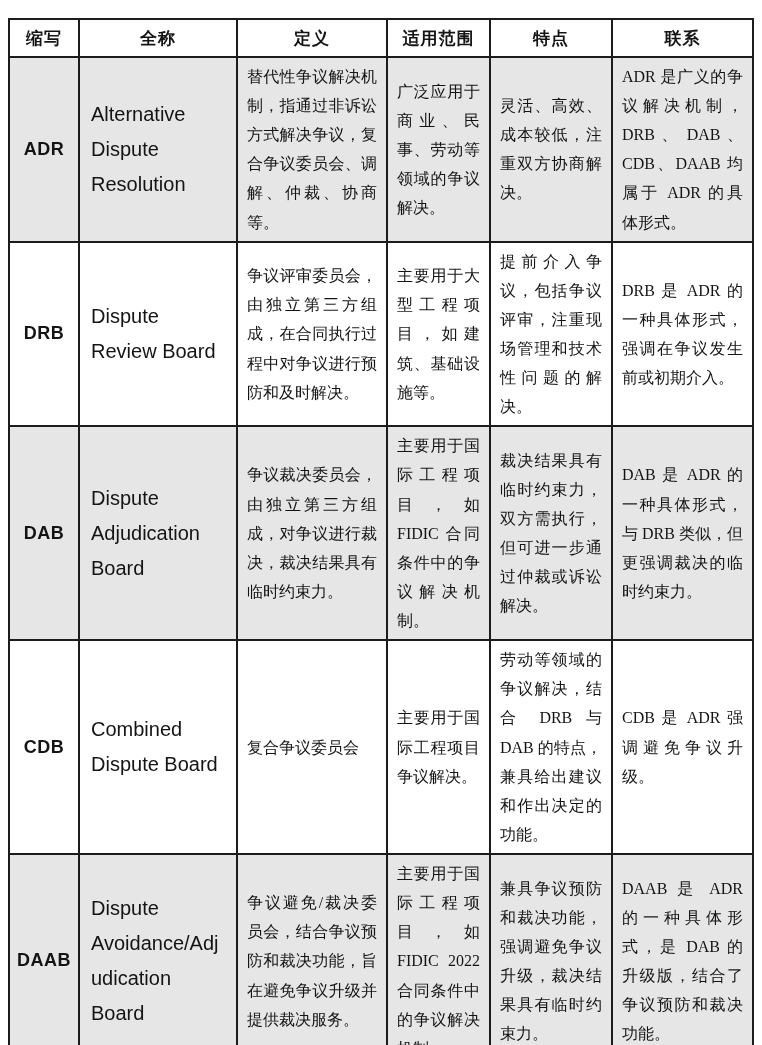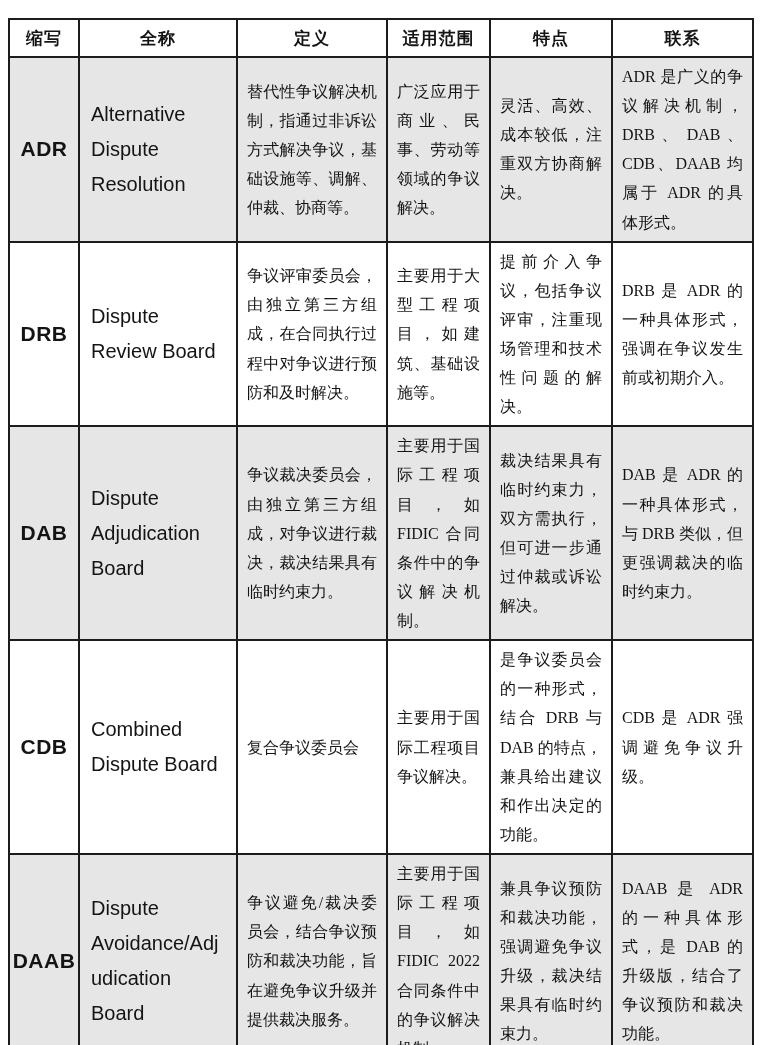--- a/index.html
+++ b/index.html
@@ -42,21 +42,21 @@
     letter-spacing: 1px;
     padding: 0 2px;
   }
   
   .cmp tbody tr:nth-child(odd) td { background: #e6e6e6; }
   .cmp tbody tr:nth-child(even) td { background: #ffffff; }
 
   td.abbr {
     text-align: center;
     font-weight: 700;
-    font-size: 21px;
+    font-size: 18px;
     letter-spacing: 0.5px;
   }
   td.full {
     font-size: 20px;
     line-height: 1.75;
     padding: 2px 11px;
     text-align: justify;
     overflow-wrap: break-word;
     word-break: break-word;
   }
@@ -95,21 +95,21 @@
         <th>定义</th>
         <th>适用范围</th>
         <th>特点</th>
         <th>联系</th>
       </tr>
     </thead>
     <tbody>
       <tr class="h-adr">
         <td class="abbr">ADR</td>
         <td class="full">Alternative Dispute Resolution</td>
-        <td class="zh">替代性争议解决机制，指通过非诉讼方式解决争议，基础设施等、调解、仲裁、协商等。</td>
+        <td class="zh">替代性争议解决机制，指通过非诉讼方式解决争议，复合争议委员会、调解、仲裁、协商等。</td>
         <td class="zh">广泛应用于商业、民事、劳动等领域的争议解决。</td>
         <td class="zh">灵活、高效、成本较低，注重双方协商解决。</td>
         <td class="zh">ADR 是广义的争议解决机制，DRB 、 DAB 、CDB、DAAB 均属于 ADR 的具体形式。</td>
       </tr>
       <tr class="h-drb">
         <td class="abbr">DRB</td>
         <td class="full">Dispute Review Board</td>
         <td class="zh">争议评审委员会，由独立第三方组成，在合同执行过程中对争议进行预防和及时解决。</td>
         <td class="zh">主要用于大型工程项目，如建筑、基础设施等。</td>
         <td class="zh">提前介入争议，包括争议评审，注重现场管理和技术性问题的解决。</td>
@@ -121,21 +121,21 @@
         <td class="zh">争议裁决委员会，由独立第三方组成，对争议进行裁决，裁决结果具有临时约束力。</td>
         <td class="zh">主要用于国际工程项目，如 FIDIC 合同条件中的争议解决机制。</td>
         <td class="zh">裁决结果具有临时约束力，双方需执行，但可进一步通过仲裁或诉讼解决。</td>
         <td class="zh">DAB 是 ADR 的一种具体形式，与 DRB 类似，但更强调裁决的临时约束力。</td>
       </tr>
       <tr class="h-cdb">
         <td class="abbr">CDB</td>
         <td class="full">Combined Dispute Board</td>
         <td class="zh">复合争议委员会</td>
         <td class="zh">主要用于国际工程项目争议解决。</td>
-        <td class="zh">是争议委员会的一种形式，结合 DRB 与 DAB 的特点，兼具给出建议和作出决定的功能。</td>
+        <td class="zh">劳动等领域的争议解决，结合 DRB 与 DAB 的特点，兼具给出建议和作出决定的功能。</td>
         <td class="zh">CDB 是 ADR 强调避免争议升级。</td>
       </tr>
       <tr class="h-daab">
         <td class="abbr">DAAB</td>
         <td class="full">Dispute Avoidance/Adjudication Board</td>
         <td class="zh">争议避免/裁决委员会，结合争议预防和裁决功能，旨在避免争议升级并提供裁决服务。</td>
         <td class="zh">主要用于国际工程项目，如 FIDIC 2022 合同条件中的争议解决机制。</td>
         <td class="zh">兼具争议预防和裁决功能，强调避免争议升级，裁决结果具有临时约束力。</td>
         <td class="zh">DAAB 是 ADR 的一种具体形式，是 DAB 的升级版，结合了争议预防和裁决功能。</td>
       </tr>

